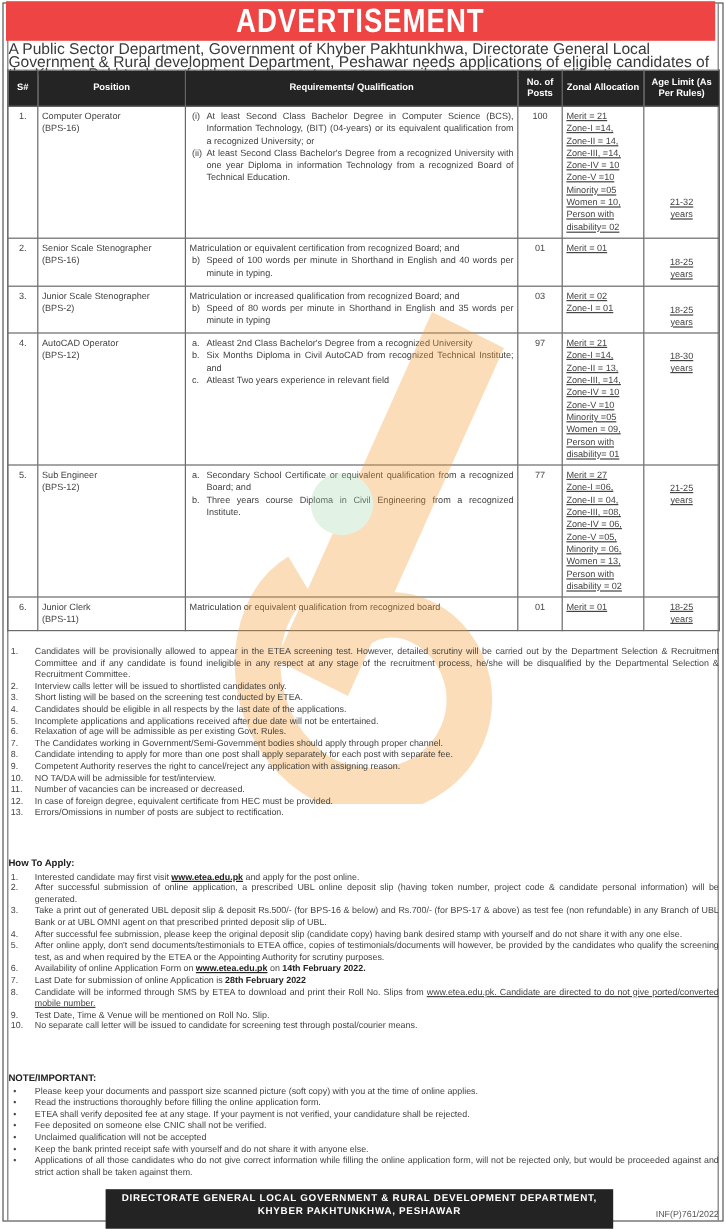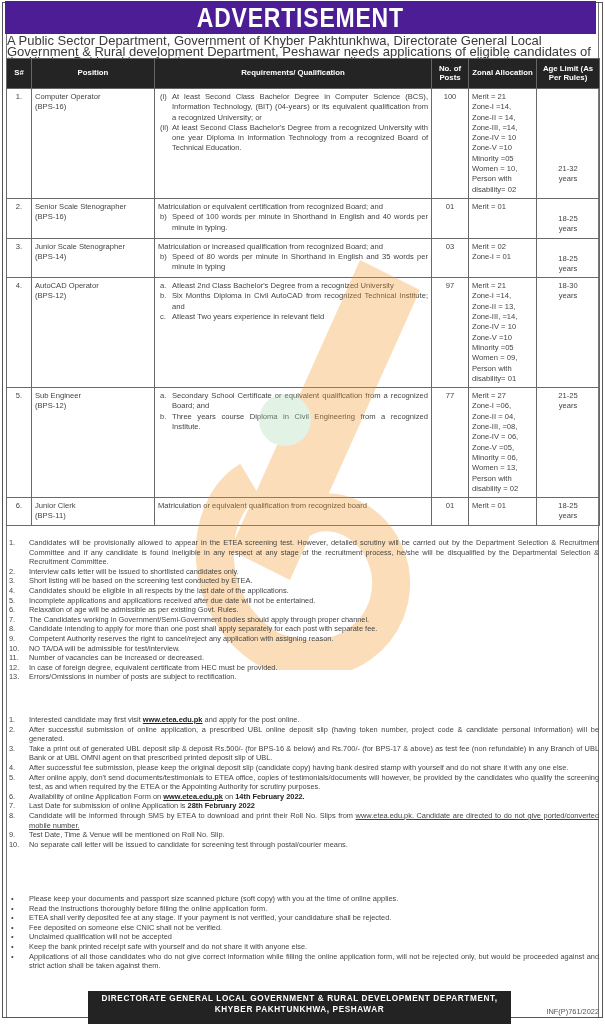--- a/index.html
+++ b/index.html
@@ -10,21 +10,21 @@
     position: absolute; left: 2px; top: 2px; width: 601px; height: 1016px;
     border: 1px solid #555; background: #fff;
   }
   .inner-border {
     position: absolute; left: 3px; top: 0; right: 3px; bottom: 0;
     border-left: 1px solid #777; border-right: 1px solid #777;
   }
 
   .title-bar {
     position: absolute; left: 5px; top: 1px; width: 591px; height: 33px;
-    background: #4c1d95; color: #fff;
+    background: #ef4444; color: #fff;
     display: flex; align-items: center; justify-content: center;
     font-family: "Liberation Sans", sans-serif; font-weight: bold;
     font-size: 28px; letter-spacing: 1px;
   }
   .title-bar span { transform: scaleX(0.82); display: inline-block; }
 
   .intro {
     position: absolute; left: 7px; top: 36px; width: 592px;
     font-size: 13px; line-height: 10.5px; color: #3a3a3a;
   }
@@ -39,25 +39,25 @@
     font-size: 7.8px; line-height: 8.5px; text-align: center;
     border: 1px solid #666; height: 30px; padding: 0 1px;
   }
   table.jobs td {
     border: 1px solid #6a6a6a; vertical-align: top; padding: 3px 3px;
     line-height: 10.3px;
   }
   td.sn { text-align: center; }
   td.pos { padding-left: 8px; }
   td.num { text-align: center; }
-  td.zone { padding-left: 8px; padding-right: 4px; line-height: 10.5px; }
-  td.age { text-align: center; }
+  td.zone { padding-left: 8px; padding-right: 4px; line-height: 10.5px; text-decoration: underline; }
+  td.age { text-align: center; text-decoration: underline; }
   td.age .age-inner { margin-top: 72px; }
   tr.r2 td.age .age-inner, tr.r3 td.age .age-inner { margin-top: 12px; }
-  tr.r4 td.age .age-inner, tr.r5 td.age .age-inner { margin-top: 0; }
+  tr.r4 td.age .age-inner, tr.r5 td.age .age-inner { margin-top: 11px; }
   tr.r6 td.age .age-inner { margin-top: 0; }
 
   .req-list { list-style: none; }
   .req-list li { display: flex; text-align: justify; }
   .req-list li .mk { width: 14px; flex: 0 0 14px; padding-left: 2px; }
   .req-list li .tx { flex: 1; }
   .req-lead { text-align: justify; }
 
   .section {
     position: absolute; left: 7px; width: 592px; font-size: 7.4px; line-height: 9.6px; color: #444;
@@ -181,21 +181,21 @@
           <div class="age-inner">
             <div>18-25</div>
             <div>years</div>
           </div>
         </td>
       </tr>
       <tr class="r3">
         <td class="sn">3.</td>
         <td class="pos">
           <div>Junior Scale Stenographer</div>
-          <div>(BPS-14)</div>
+          <div>(BPS-2)</div>
         </td>
         <td>
           <div class="req-lead">Matriculation or increased qualification from recognized Board; and</div>
           <ul class="req-list">
             <li>
               <span class="mk">b)</span>
               <span class="tx">Speed of 80 words per minute in Shorthand in English and 35 words per minute in typing</span>
             </li>
           </ul>
         </td>
@@ -371,20 +371,21 @@
         <span class="t">In case of foreign degree, equivalent certificate from HEC must be provided.</span>
       </li>
       <li>
         <span class="n">13.</span>
         <span class="t">Errors/Omissions in number of posts are subject to rectification.</span>
       </li>
     </ul>
 </div>
 
 <div class="section" style="top:715px;">
+  <h3>How To Apply:</h3>
   <ul class="olist">
     <li>
         <span class="n">1.</span>
         <span class="t"><span>Interested candidate may first visit </span><span class="link">www.etea.edu.pk</span><span> and apply for the post online.</span></span>
       </li>
     <li>
         <span class="n">2.</span>
         <span class="t">After successful submission of online application, a prescribed UBL online deposit slip (having token number, project code &amp; candidate personal information) will be generated.</span>
       </li>
     <li>
@@ -416,20 +417,21 @@
         <span class="t">Test Date, Time &amp; Venue will be mentioned on Roll No. Slip.</span>
       </li>
     <li>
         <span class="n">10.</span>
         <span class="t">No separate call letter will be issued to candidate for screening test through postal/courier means.</span>
       </li>
   </ul>
 </div>
 
 <div class="section" style="top:894px;">
+  <h3>NOTE/IMPORTANT:</h3>
   <ul class="olist bullet-list" id="notes-list">
       <li>
         <span class="n">•</span>
         <span class="t">Please keep your documents and passport size scanned picture (soft copy) with you at the time of online applies.</span>
       </li>
       <li>
         <span class="n">•</span>
         <span class="t">Read the instructions thoroughly before filling the online application form.</span>
       </li>
       <li>

